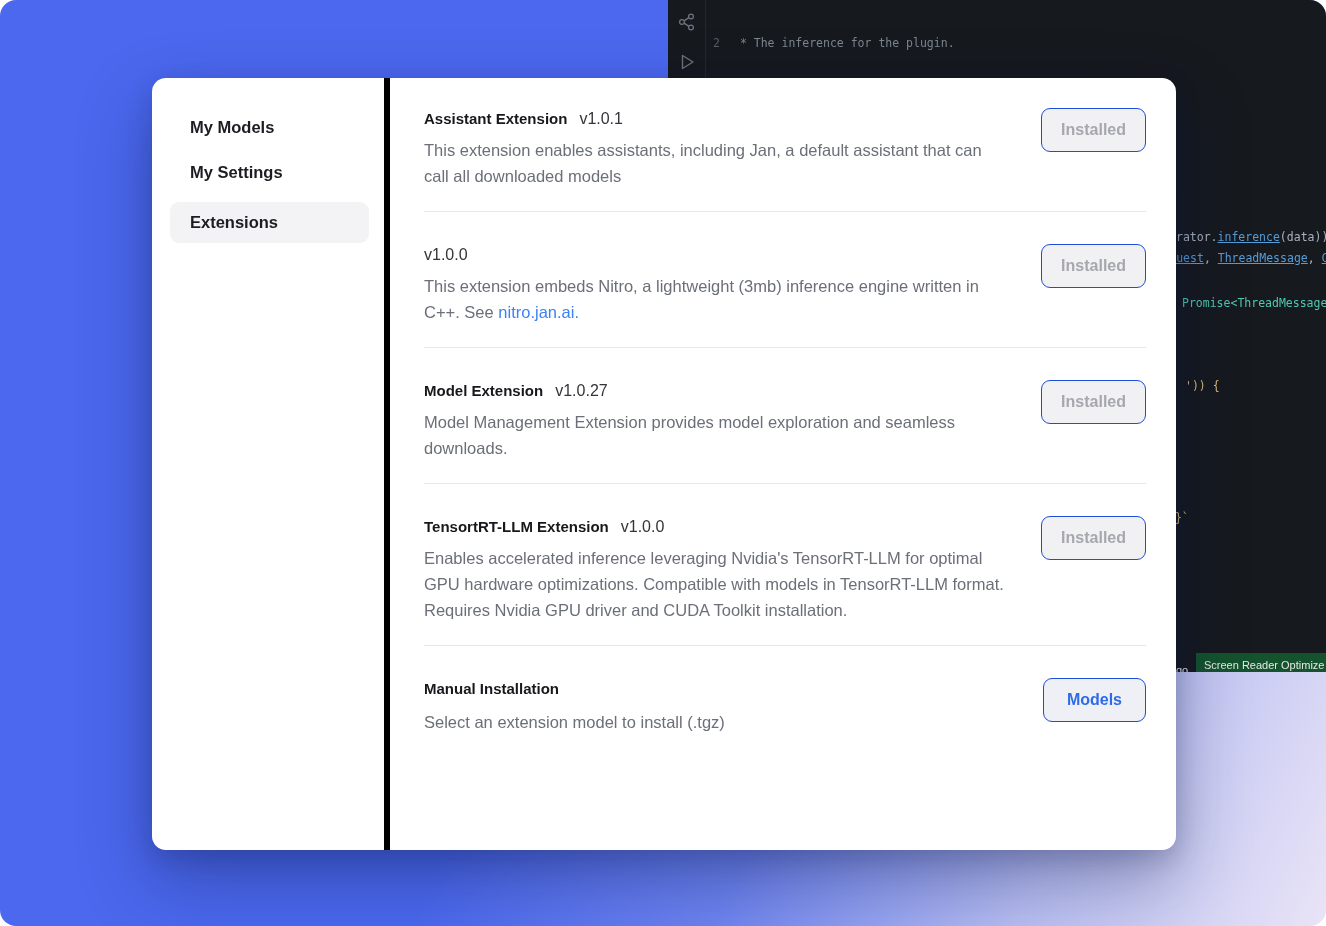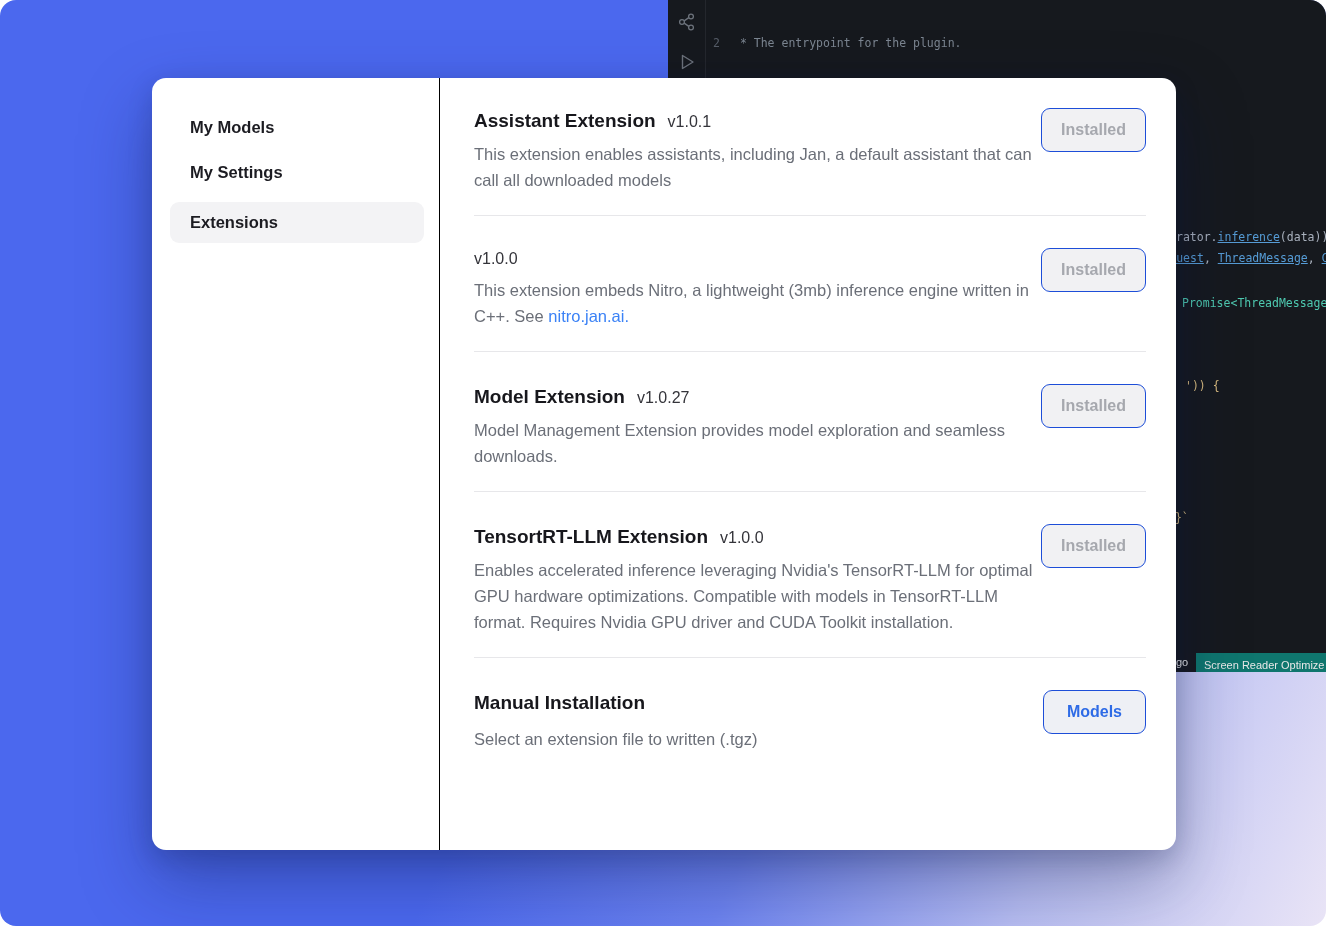--- a/index.html
+++ b/index.html
@@ -38,47 +38,47 @@
   .frag.teal { color: #4ec9b0; }
   .frag.yellow { color: #d7ba7d; }
   #frag1 { left: 508px; top: 230px; }
   #frag2 { left: 514px; top: 296px; }
   #frag3 { left: 517px; top: 379px; }
   #frag4 { left: 500px; top: 511px; }
   .statusbar {
     position: absolute; left: 0; bottom: 0; width: 100%; height: 19px;
     background: #17191e; font-size: 11px; color: #e8e8e8;
   }
-  .status-left { position: absolute; left: 508px; top: 3px; }
+  .status-left { position: absolute; left: 508px; top: 11px; }
   .status-badge {
     position: absolute; left: 528px; right: 0; top: 0; bottom: 0;
-    background: #0f766e; display: flex; align-items: center; padding: 12px 8px;
+    background: #14532d; display: flex; align-items: center; padding: 12px 8px;
     white-space: nowrap; overflow: hidden;
   }
 
   
   .modal {
     position: absolute; left: 152px; top: 78px; width: 1024px; height: 772px;
     background: #ffffff; border-radius: 14px; display: flex; overflow: hidden;
     box-shadow: 0 30px 70px rgba(12, 22, 70, .35), 0 8px 24px rgba(12, 22, 70, .18);
   }
-  .nav { width: 288px; flex: none; border-right: 1px solid #000000; padding-top: 27px; }
+  .nav { width: 238px; flex: none; border-right: 6px solid #000000; padding-top: 27px; }
   .nav-item {
     font-size: 16.5px; font-weight: 700; color: #1c1c22;
     padding: 13px 0 13px 38px; cursor: pointer;
   }
   .nav-item.active {
     margin: 7px 15px 7px 18px; padding: 11px 0 11px 20px;
     background: #f3f3f5; border-radius: 9px;
   }
   .content { flex: 1; padding: 32px 30px 0 34px; overflow: hidden; }
   .row { display: flex; justify-content: space-between; align-items: flex-start; }
   .info { max-width: 585px; }
   .title-line { display: flex; align-items: baseline; gap: 12px; }
-  .ext-title { font-size: 19px; font-weight: 700; color: #17171c; }
+  .ext-title { font-size: 15px; font-weight: 700; color: #17171c; }
   .ext-version { font-size: 16px; color: #34343a; }
   .ext-desc { margin-top: 9px; font-size: 16.5px; line-height: 26px; color: #6b6f78; }
   .link { color: #3b82f6; cursor: pointer; }
   .btn {
     flex: none; height: 44px; padding: 0 19px; margin-top: -2px;
     background: #f1f1f3; border: 1px solid #1d4ed8; border-radius: 9px;
     font-family: "Liberation Sans", sans-serif;
     font-size: 16px; font-weight: 600; color: #a6a8ae;
     display: inline-flex; align-items: center; cursor: default;
   }
@@ -104,21 +104,21 @@
         <span class="abtn">
           <svg width="22" height="22" viewBox="0 0 22 22" fill="none" stroke="#7b828c" stroke-width="1.4">
             <path d="M6.5 4.5 L17 11 L6.5 17.5 Z" stroke-linejoin="round"></path>
           </svg>
         </span>
       </div>
 
       <div class="code">
         <div class="cl">
           <span class="ln">2</span>
-          <span class="comment"> * The entrypoint for the plugin.</span>
+          <span class="comment"> * The inference for the plugin.</span>
         </div>
         <div class="cl">
           <span class="ln">3</span>
           <span class="comment"> */</span>
         </div>
         <div class="cl">
           <span class="ln">4</span>
           <span class="plain"></span>
         </div>
         <div class="cl">
@@ -198,21 +198,21 @@
           </div>
           <button class="btn">Installed</button>
         </div>
         <div class="divider"></div>
 
         <div class="row">
           <div class="info">
             <div class="title-line">
               <span class="ext-title">Manual Installation</span>
             </div>
-            <div class="ext-desc" style="margin-top:12px;">Select an extension file to written (.tgz)</div>
+            <div class="ext-desc" style="margin-top:12px;">Select an extension model to install (.tgz)</div>
           </div>
           <button class="btn select">Models</button>
         </div>
 
       </div>
     </div>
 
   </div>
 </div>
 

